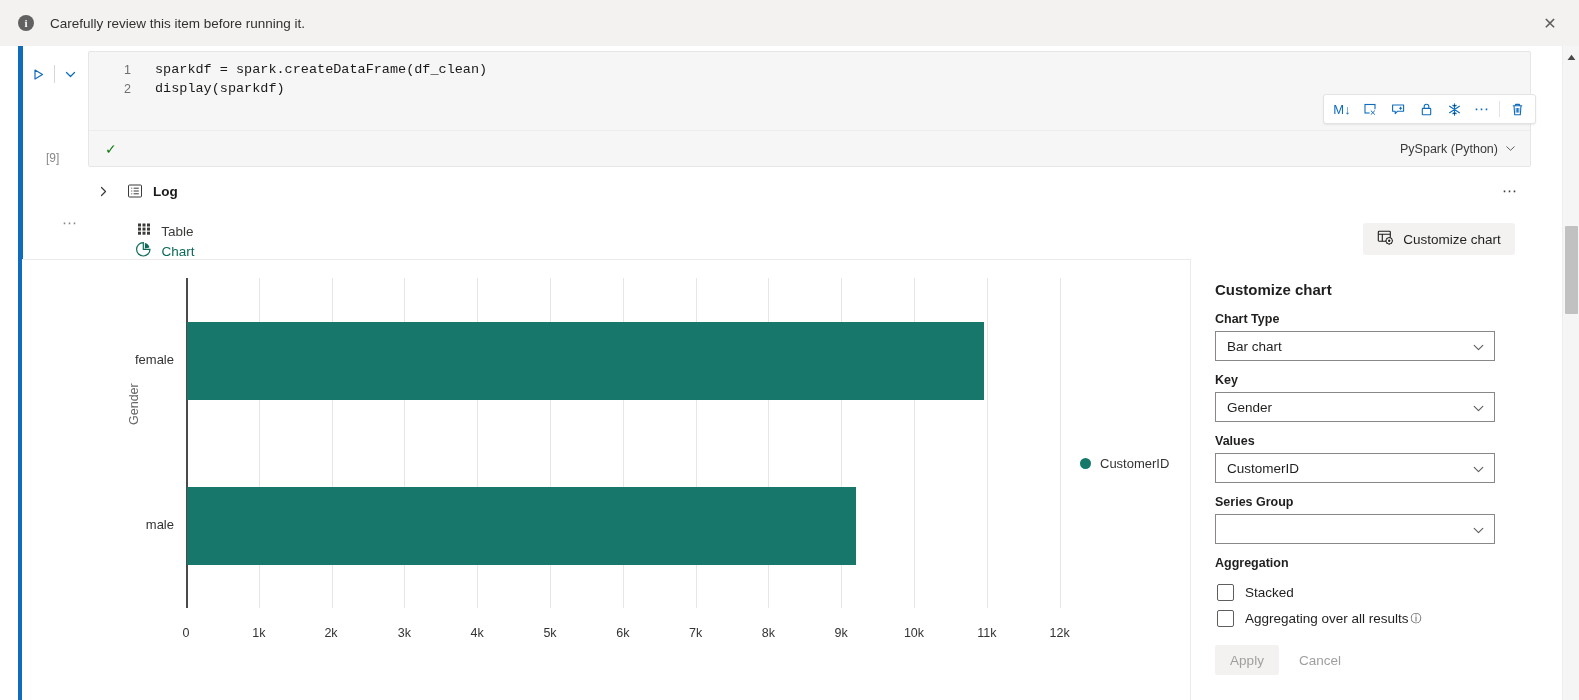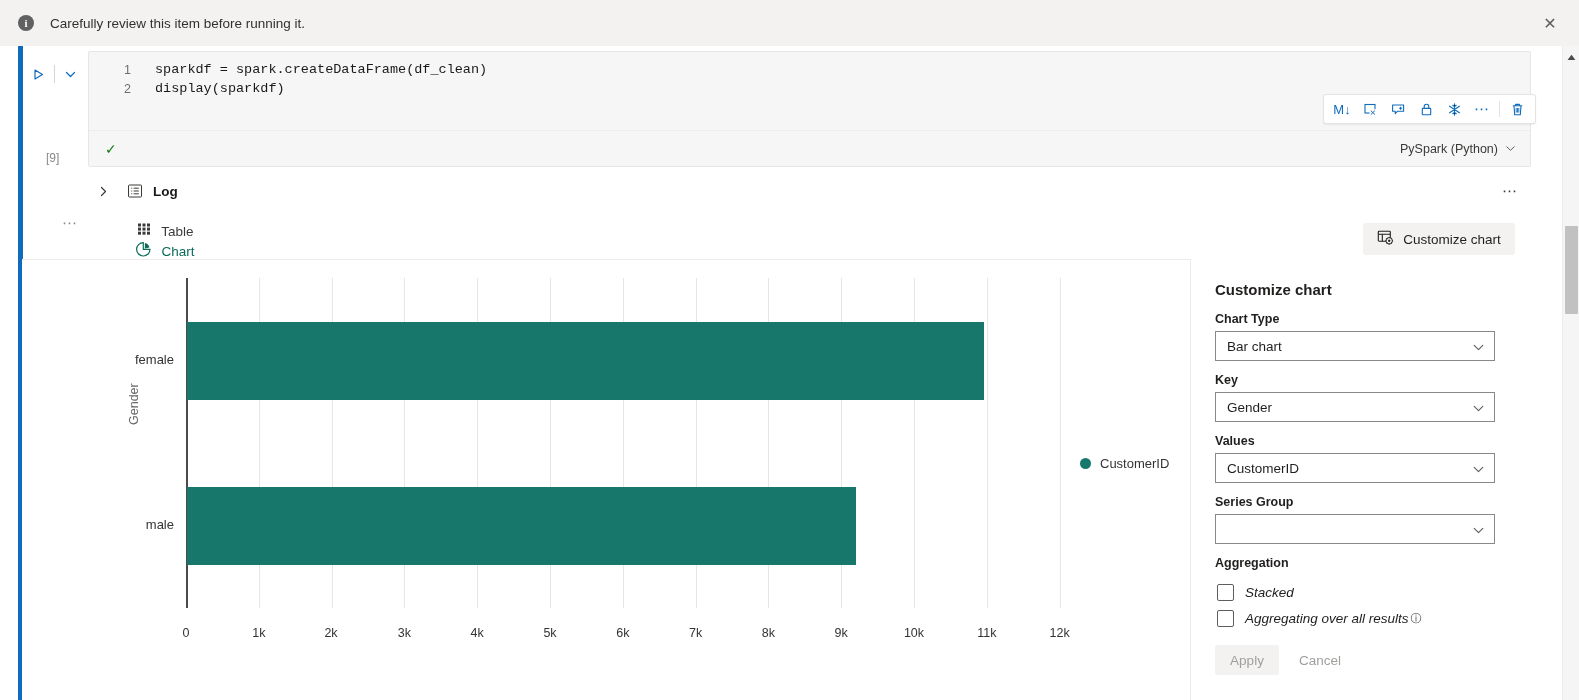--- a/index.html
+++ b/index.html
@@ -159,21 +159,21 @@
   .field-label { font-size: 12.5px; font-weight: 700; color: #201f1e; margin: 0 0 5px 0; }
   .select {
     position: relative; width: 280px; height: 30px;
     border: 1px solid #8a8886; border-radius: 0; background: #fff;
     display: flex; align-items: center; padding: 0 28px 0 11px;
     font-size: 13.5px; color: #201f1e; cursor: pointer; margin-bottom: 12px;
   }
   .select .caret { position: absolute; right: 9px; top: 9px; }
   .cb-row { display: flex; align-items: center; gap: 11px; margin: 0 0 9px 2px; cursor: pointer; }
   .cb-box { width: 17px; height: 17px; border: 1px solid #605e5c; border-radius: 2px; background:#fff; flex:0 0 auto;}
-  .cb-label { font-size: 13.5px; color: #201f1e; font-style: italic; }
+  .cb-label { font-size: 13.5px; color: #201f1e; }
   .info-sup { font-size: 11px; color: #3b3a39; margin-left:1px;}
   .btn-row { display: flex; align-items: center; gap: 6px; margin-top: 18px; }
   .apply-btn {
     width: 64px; height: 30px; background: #f3f2f1; border: none; border-radius: 2px;
     font-size: 13.5px; color: #a19f9d; font-family: "Liberation Sans", sans-serif; cursor: default;
   }
   .cancel-btn {
     height: 30px; padding: 0 14px; background: transparent; border: none;
     font-size: 13.5px; color: #a19f9d; font-family: "Liberation Sans", sans-serif; cursor: default;
   }

